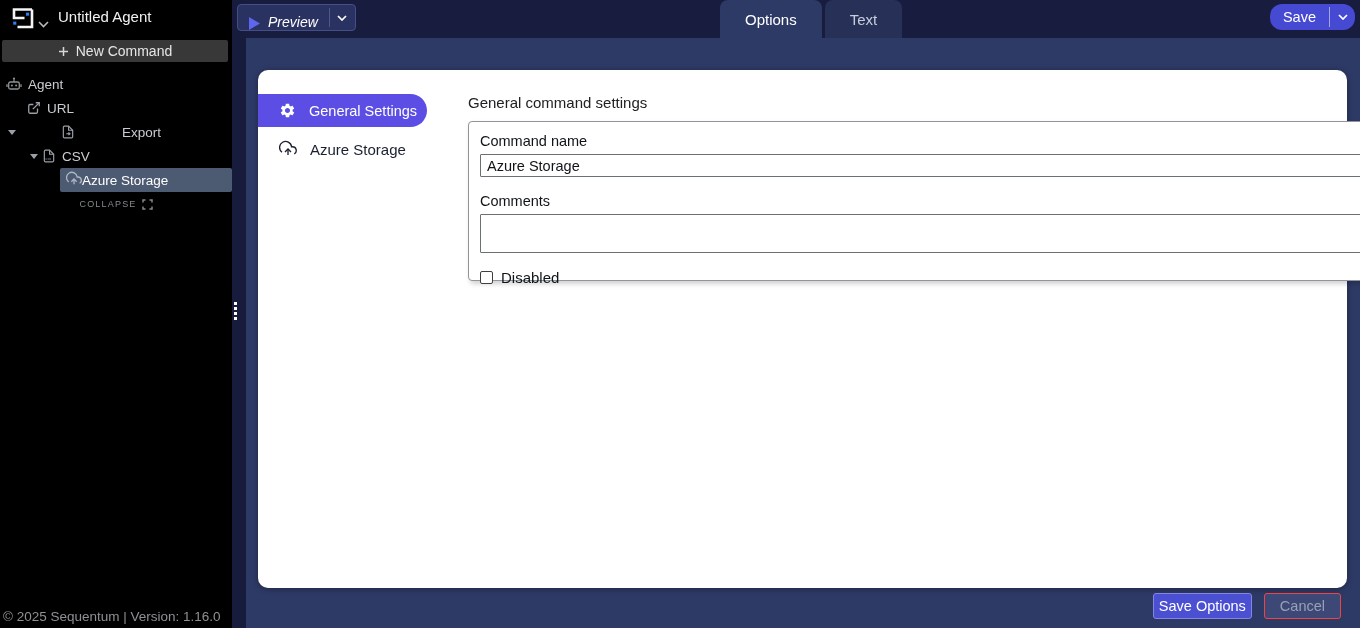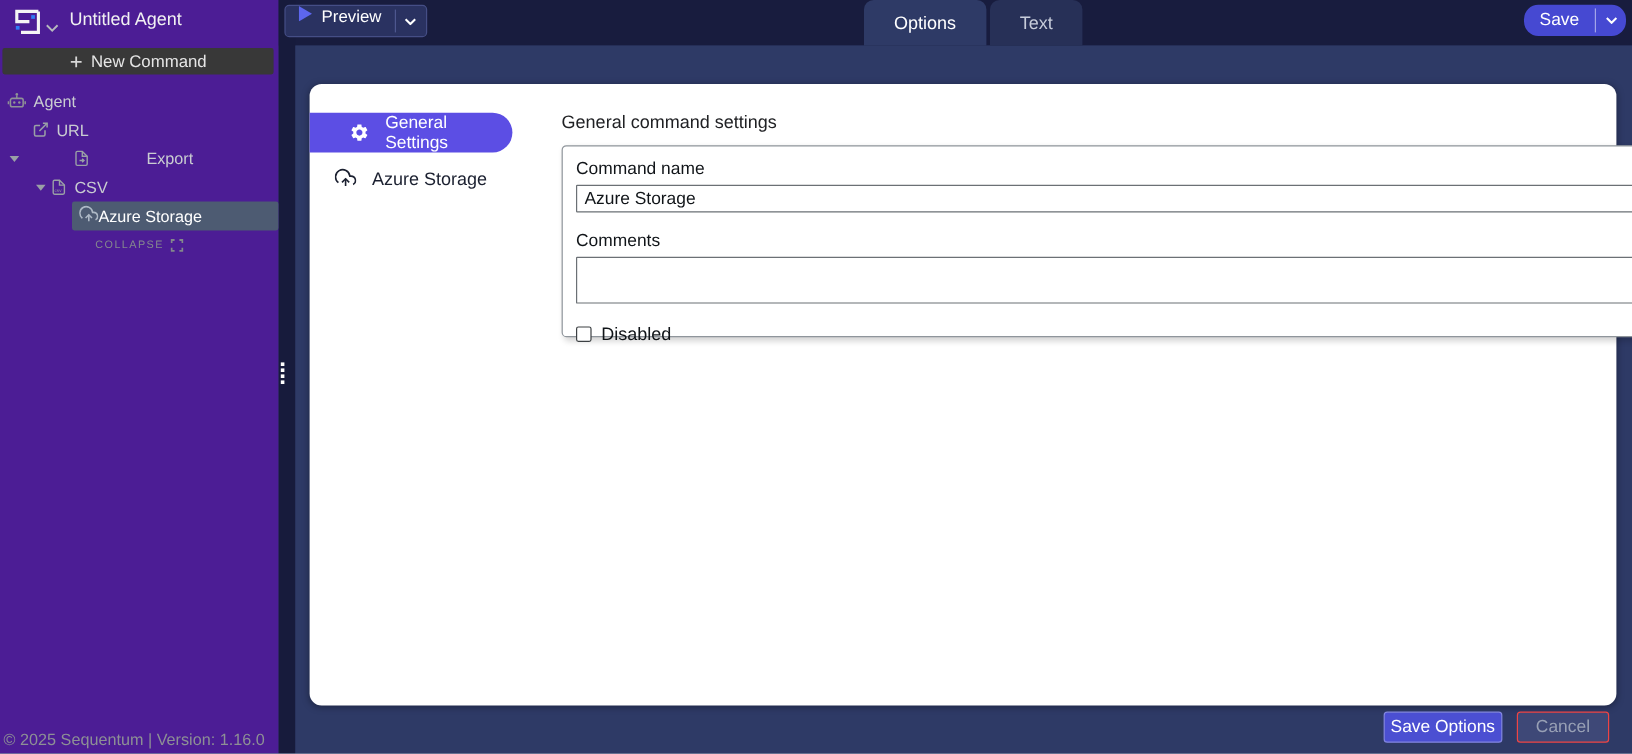--- a/index.html
+++ b/index.html
@@ -9,21 +9,21 @@
   
   .topbar { position:absolute; left:232px; top:0; right:0; height:38px; background:#181C3E; }
   .gutter { position:absolute; left:232px; top:0; width:14px; height:628px; background:#171B3C; z-index:3; }
   .drag-dots { position:absolute; left:2px; top:302px; display:flex; flex-direction:column; gap:2px; }
   .drag-dots span { width:3px; height:3px; background:#fff; display:block; }
 
   
   .content { position:absolute; left:246px; top:38px; right:0; bottom:0; background:#2E3A66; }
 
   
-  .sidebar { position:absolute; left:0; top:0; width:232px; height:628px; background:#4c1d95; z-index:4; color:#C9CCD1; }
+  .sidebar { position:absolute; left:0; top:0; width:232px; height:628px; background:#000000; z-index:4; color:#C9CCD1; }
   .sb-header { position:relative; height:36px; }
   .sb-logo { position:absolute; left:9px; top:5px; }
   .sb-caret { position:absolute; left:38px; top:14px; }
   .sb-title { position:absolute; left:58px; top:8px; font-size:15px; color:#F1F1F2; font-weight:500; }
   .new-cmd { position:absolute; left:2px; top:40px; width:226px; height:22px; background:#383838; border:none; border-radius:2px;
              color:#E6E6E6; font-size:14px; font-family:inherit; display:flex; align-items:center; justify-content:center; gap:7px; cursor:pointer; }
   .tree { position:absolute; left:0; top:72px; width:232px; }
   .tree-row { height:24px; display:flex; align-items:center; font-size:13.5px; color:#C9CCD1; cursor:pointer; }
   .tree-row .ico { display:flex; align-items:center; justify-content:center; margin-right:6px; }
   .tree-row .caret { display:flex; align-items:center; margin-right:3px; }
@@ -33,39 +33,39 @@
   .row-csv    { padding-left:29px; }
   .row-azure-wrap { padding-left:60px; height:24px; }
   .row-azure { height:24px; background:#4D5B72; border-radius:2px; display:flex; align-items:center; padding-left:6px; color:#FFFFFF; font-size:13.5px; cursor:pointer; }
   .collapse-row { height:20px; display:flex; align-items:center; justify-content:center; gap:5px; margin-top:2px; cursor:pointer; }
   .collapse-row .lbl { font-size:9px; letter-spacing:1.2px; color:#85898E; }
   .sb-footer { position:absolute; left:3px; bottom:4px; font-size:13.5px; color:#8D9095; }
 
   
   .preview-group { position:absolute; left:237px; top:4px; height:27px; display:flex; align-items:stretch; background:#2A3261;
                    border:1px solid #454E86; border-radius:4px; z-index:5; cursor:pointer; }
-  .preview-main { display:flex; align-items:flex-start; gap:8px; padding:0 11px; }
+  .preview-main { display:flex; align-items:flex-end; gap:8px; padding:0 11px;font-style:italic; }
   .preview-main .plabel { color:#FFFFFF; font-size:14px; }
   .group-divider { width:1px; background:#4E578F; margin:3px 0; }
   .group-chev { width:25px; display:flex; align-items:center; justify-content:center; }
 
   .tabs { position:absolute; left:720px; top:0; height:38px; display:flex; gap:3px; z-index:5; }
   .tab { height:38px; line-height:40px; padding:0 25px; border-radius:8px 8px 0 0; font-size:15px; cursor:pointer; }
   .tab.active { background:#2E3A66; color:#FFFFFF; font-weight:500; }
   .tab.inactive { background:#273057; color:#C7CCDA; }
 
   .save-group { position:absolute; right:5px; top:4px; height:26px; display:flex; align-items:stretch; background:#4649D2; border-radius:12px; z-index:5; cursor:pointer; }
   .save-main { display:flex; align-items:center; padding:0 13px; color:#fff; font-size:14.5px; }
   .save-group .group-divider { background:rgba(255,255,255,.5); }
 
   
   .panel { position:absolute; left:258px; top:70px; width:1089px; height:518px; background:#FFFFFF; border-radius:10px;
            box-shadow:0 1px 6px rgba(0,0,0,.35); z-index:2; }
   .nav-pill { position:absolute; left:0; top:24px; width:169px; height:33px; background:#5C4EE4; border-radius:0 18px 18px 0;
-              display:flex; align-items:center; gap:13px; padding-left:33px; cursor:pointer; }
+              display:flex; align-items:center; gap:13px; padding-left:21px; cursor:pointer; }
   .nav-pill .nlabel { color:#FFFFFF; font-size:14.5px; font-weight:500; }
   .nav-item { position:absolute; left:0; top:64px; width:169px; height:30px; display:flex; align-items:center; gap:13px; padding-left:21px; cursor:pointer; }
   .nav-item .nlabel { color:#1B2030; font-size:15px; }
 
   .form-heading { position:absolute; left:210px; top:24px; font-size:15px; color:#202124; }
   .fieldset { position:absolute; left:210px; top:51px; width:938px; height:160px; border:1px solid #8F959B; border-radius:4px;
               box-shadow:2px 3px 5px rgba(0,0,0,.18); padding:11px 11px; background:#fff; }
   .f-label { font-size:14.5px; color:#101418; margin-bottom:5px; }
   .f-input { width:100%; height:23px; border:1px solid #6B7075; border-radius:1px; font-family:inherit; font-size:14.5px; color:#101418; padding:1px 6px; background:#fff; }
   .f-label2 { margin-top:16px; }

